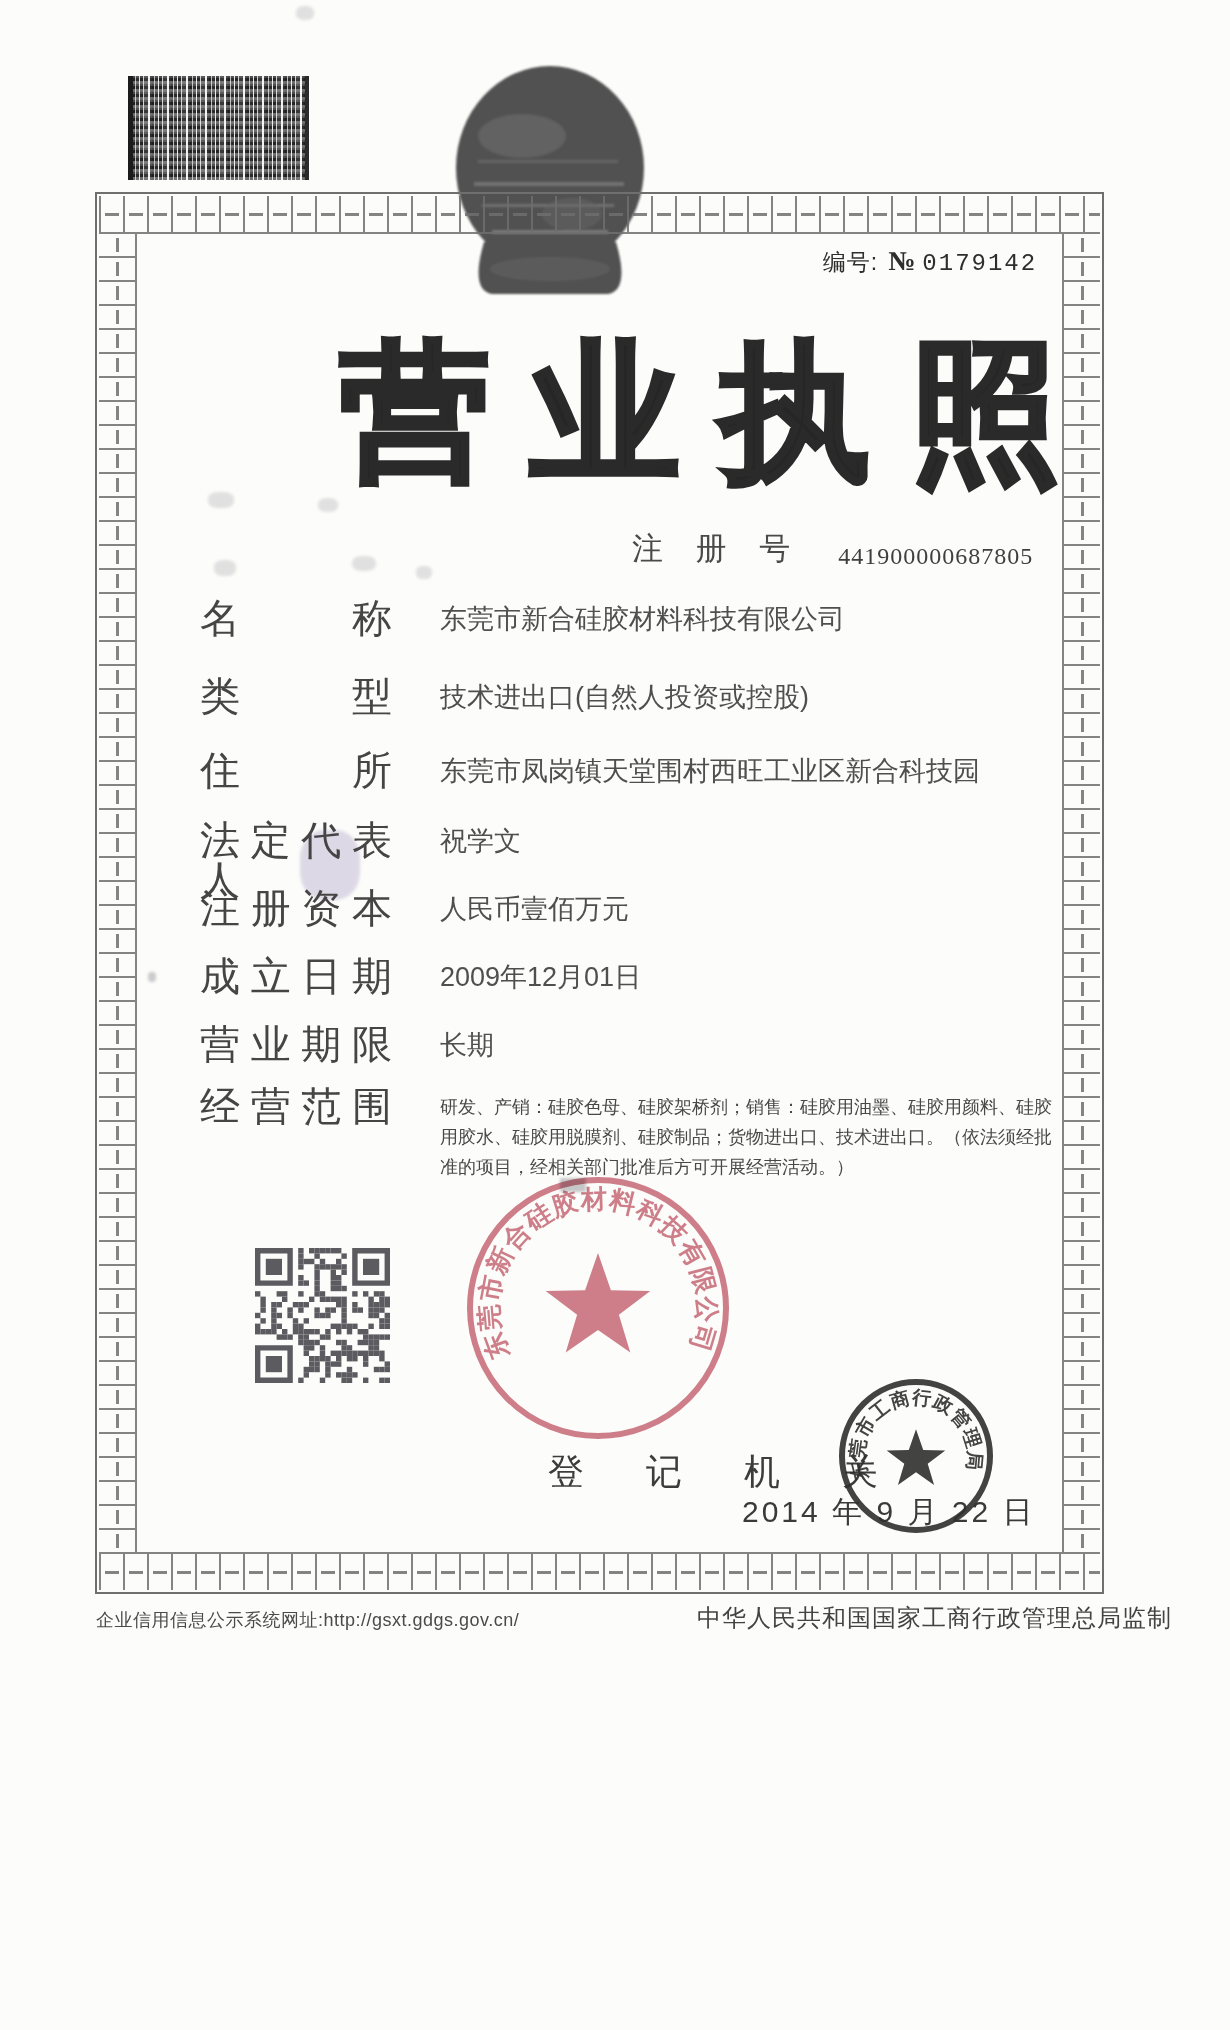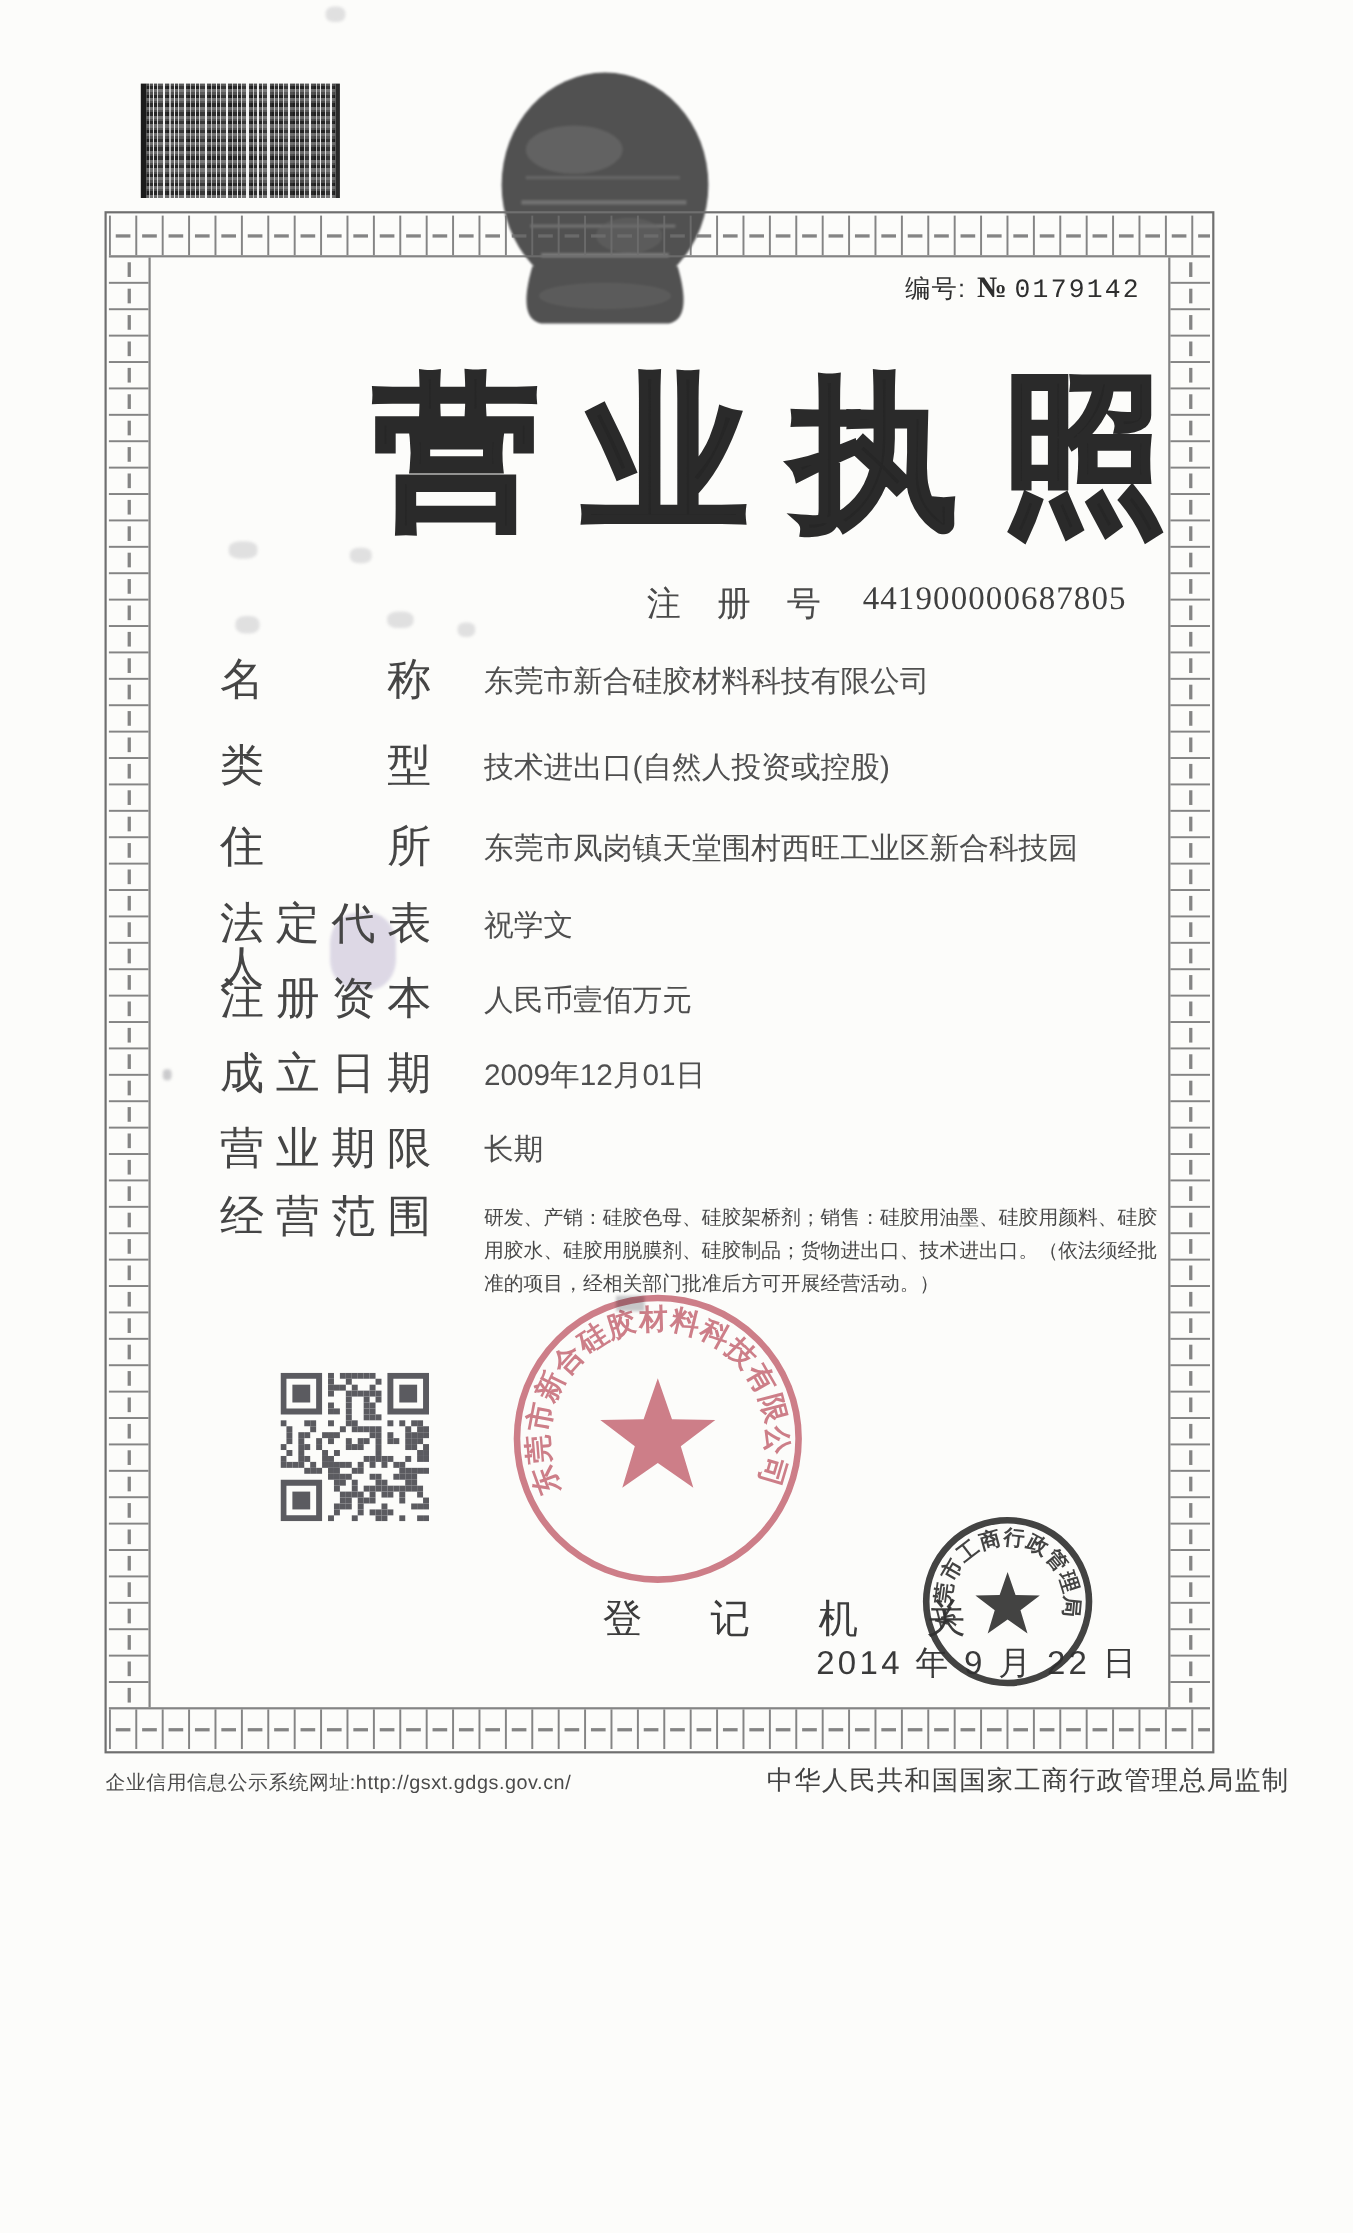--- a/index.html
+++ b/index.html
@@ -63,23 +63,23 @@
   
   .title{
     left:95px;top:330px;width:1005px;text-align:right;
     font-size:150px;font-weight:bold;line-height:1.1;color:#262626;
     letter-spacing:40px;padding-left:40px;box-sizing:border-box;
     -webkit-text-stroke:4px #2a2a2a;
     filter:blur(.4px);
   }
 
   
-  .regno{left:588px;top:528px;display:flex;align-items:flex-start;gap:26px;}
+  .regno{left:632px;top:528px;display:flex;align-items:flex-end;gap:36px;}
   .regno .lbl{font-size:31px;color:#4a4a4a;letter-spacing:12px;white-space:nowrap;}
-  .regno .num{font-family:"Liberation Serif",serif;font-size:30px;color:#3f3f3f;letter-spacing:1px;}
+  .regno .num{font-family:"Liberation Serif",serif;font-size:24px;color:#3f3f3f;letter-spacing:1px;}
 
   
   .row{position:absolute;left:0;top:0;width:1230px;}
   .row .lbl{
     position:absolute;left:200px;width:192px;
     font-size:40px;color:#454545;line-height:40px;
     text-align:justify;text-align-last:justify;
     filter:blur(.2px);
   }
   .row .val{

